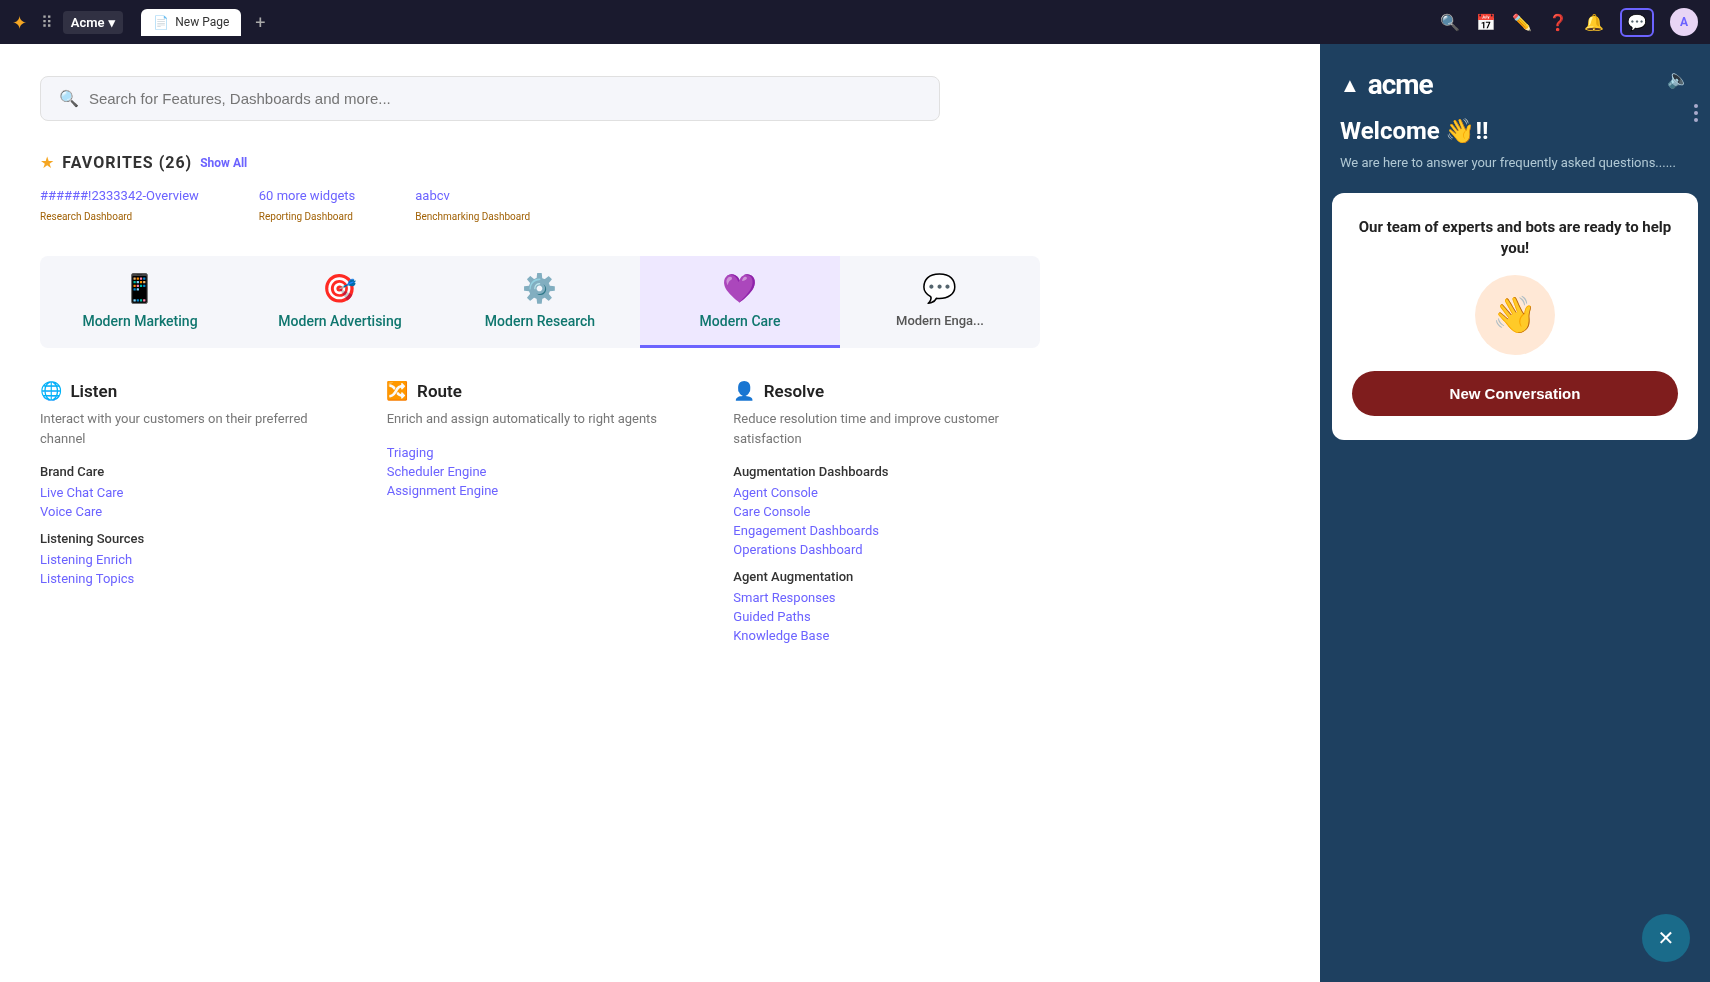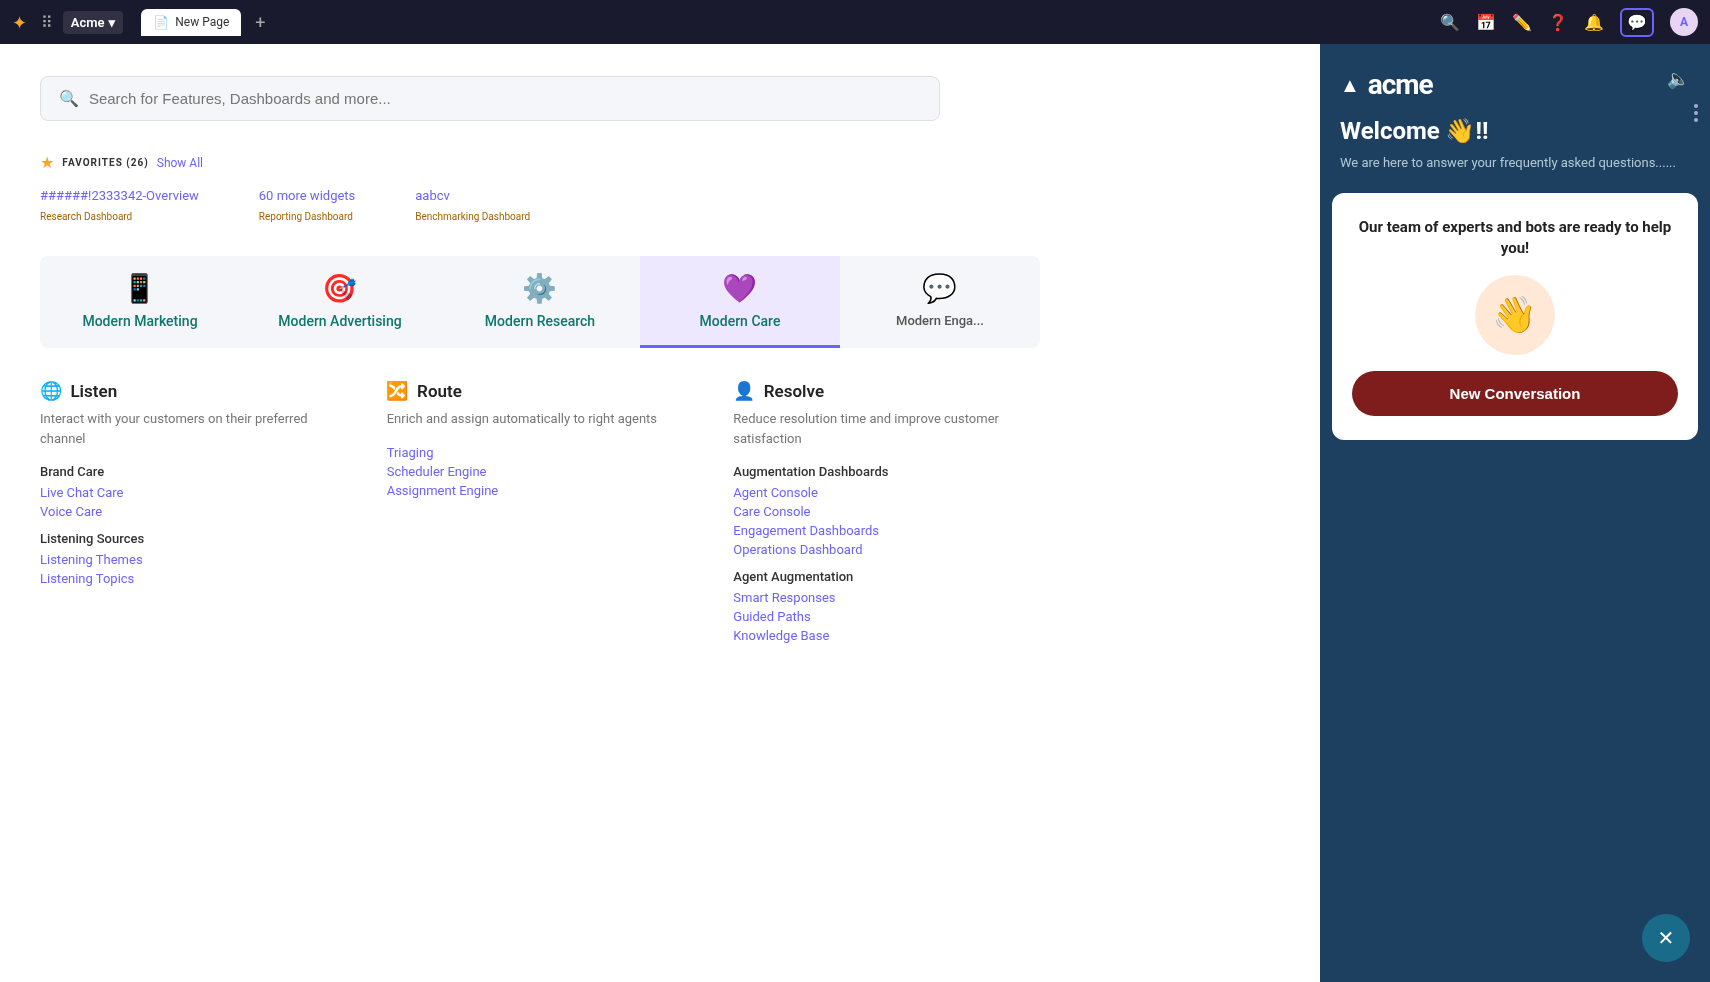--- a/index.html
+++ b/index.html
@@ -104,29 +104,30 @@
     
     .favorites-section { margin-bottom: 32px; }
     .favorites-header {
       display: flex;
       align-items: center;
       gap: 8px;
       margin-bottom: 16px;
     }
     .favorites-star { color: #f5a623; font-size: 16px; }
     .favorites-title {
-      font-size: 10px;
+      font-size: 16px;
       font-weight: 700;
       color: #333;
       letter-spacing: 1px;
     }
     .favorites-show-all {
       font-size: 12px;
       color: #6c63ff;
       cursor: pointer;
+      font-weight: bold;
     }
     .favorites-list { display: flex; gap: 60px; }
     .favorite-item {}
     .favorite-link { font-size: 13px; color: #6c63ff; text-decoration: none; display: block; margin-bottom: 2px; cursor: pointer; }
     .favorite-label { font-size: 10px; color: #a16207; }
 
     
     .tabs-section {
       display: flex;
       gap: 0;
@@ -376,21 +377,21 @@
         </div>
         <p class="section-desc">Interact with your customers on their preferred channel</p>
 
         <div class="subsection">
           <div class="subsection-title">Brand Care</div>
           <a class="section-link">Live Chat Care</a>
           <a class="section-link">Voice Care</a>
         </div>
         <div class="subsection">
           <div class="subsection-title">Listening Sources</div>
-          <a class="section-link">Listening Themes</a>
+          <a class="section-link">Listening Enrich</a>
           <a class="section-link">Listening Topics</a>
         </div>
       </div>
 
       <div class="content-section">
         <div class="section-header">
           <span class="section-icon">🔀</span>
           <span class="section-title">Route</span>
         </div>
         <p class="section-desc">Enrich and assign automatically to right agents</p>

